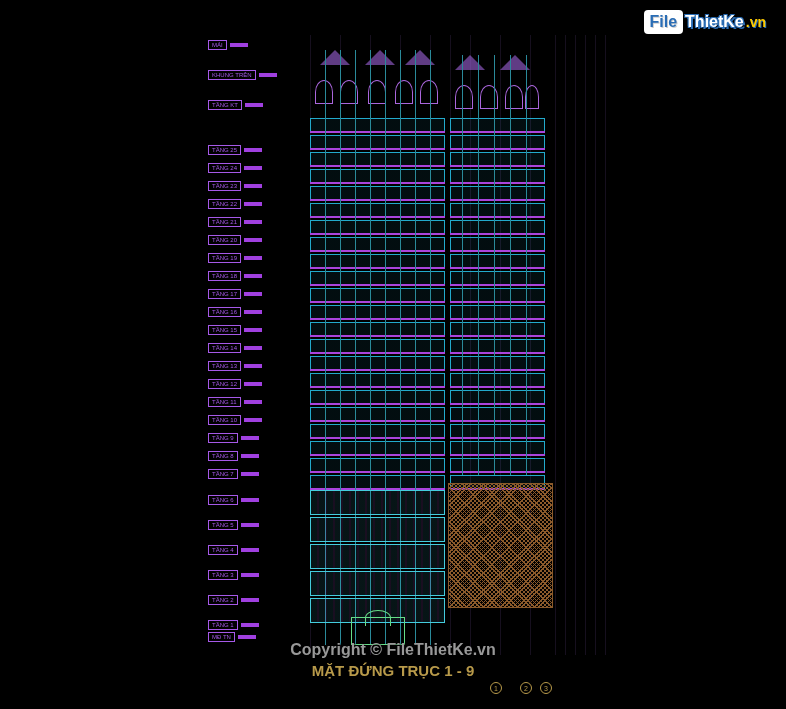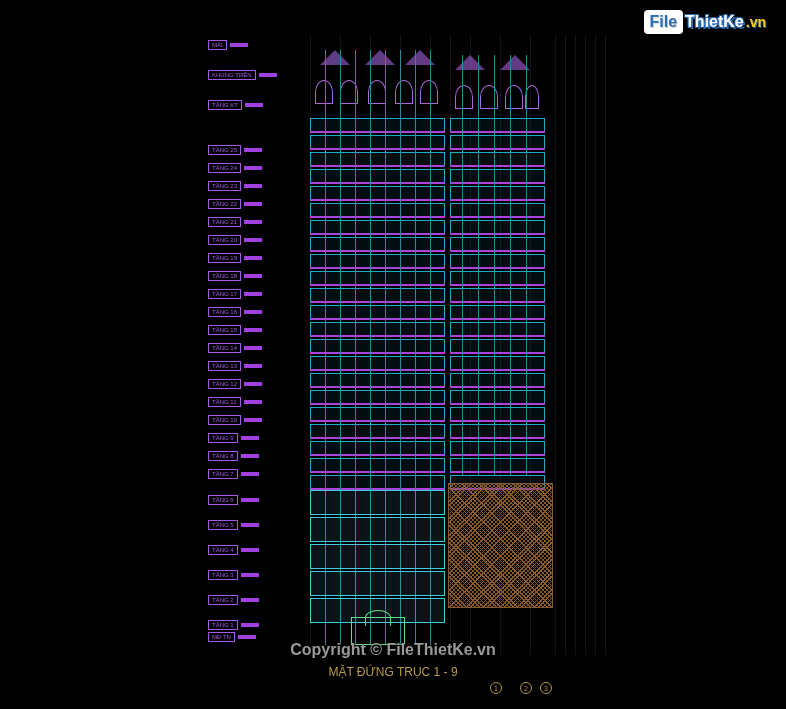--- a/index.html
+++ b/index.html
@@ -53,22 +53,22 @@
   font-weight: bold;
   z-index: 100;
   text-shadow: 1px 1px 2px #000;
 }
 .drawing-title {
   position: absolute;
   left: 50%;
   transform: translateX(-50%);
   bottom: 30px;
   color: #b89a4a;
-  font-size: 12px;
-  font-weight: normal;
+  font-size: 15px;
+  font-weight: bold;
   z-index: 50;
 }
 .floor-labels {
   position: absolute;
   left: 208px;
   top: 40px;
 }
 .floor-label {
   position: absolute;
   display: flex;

